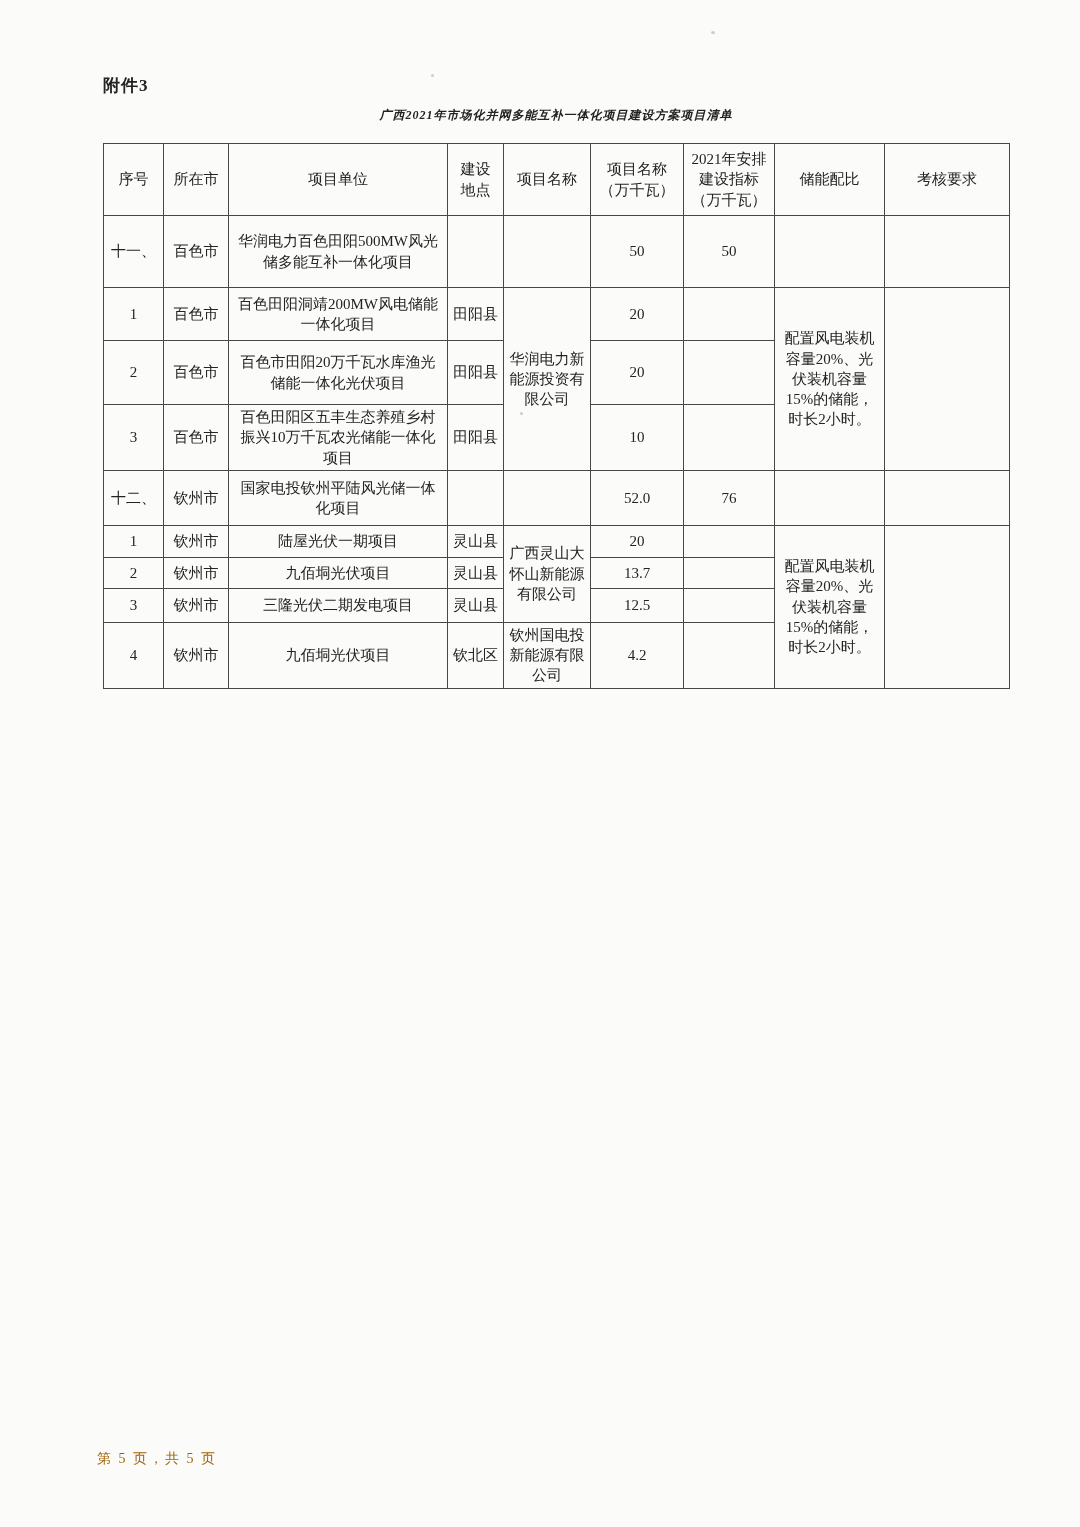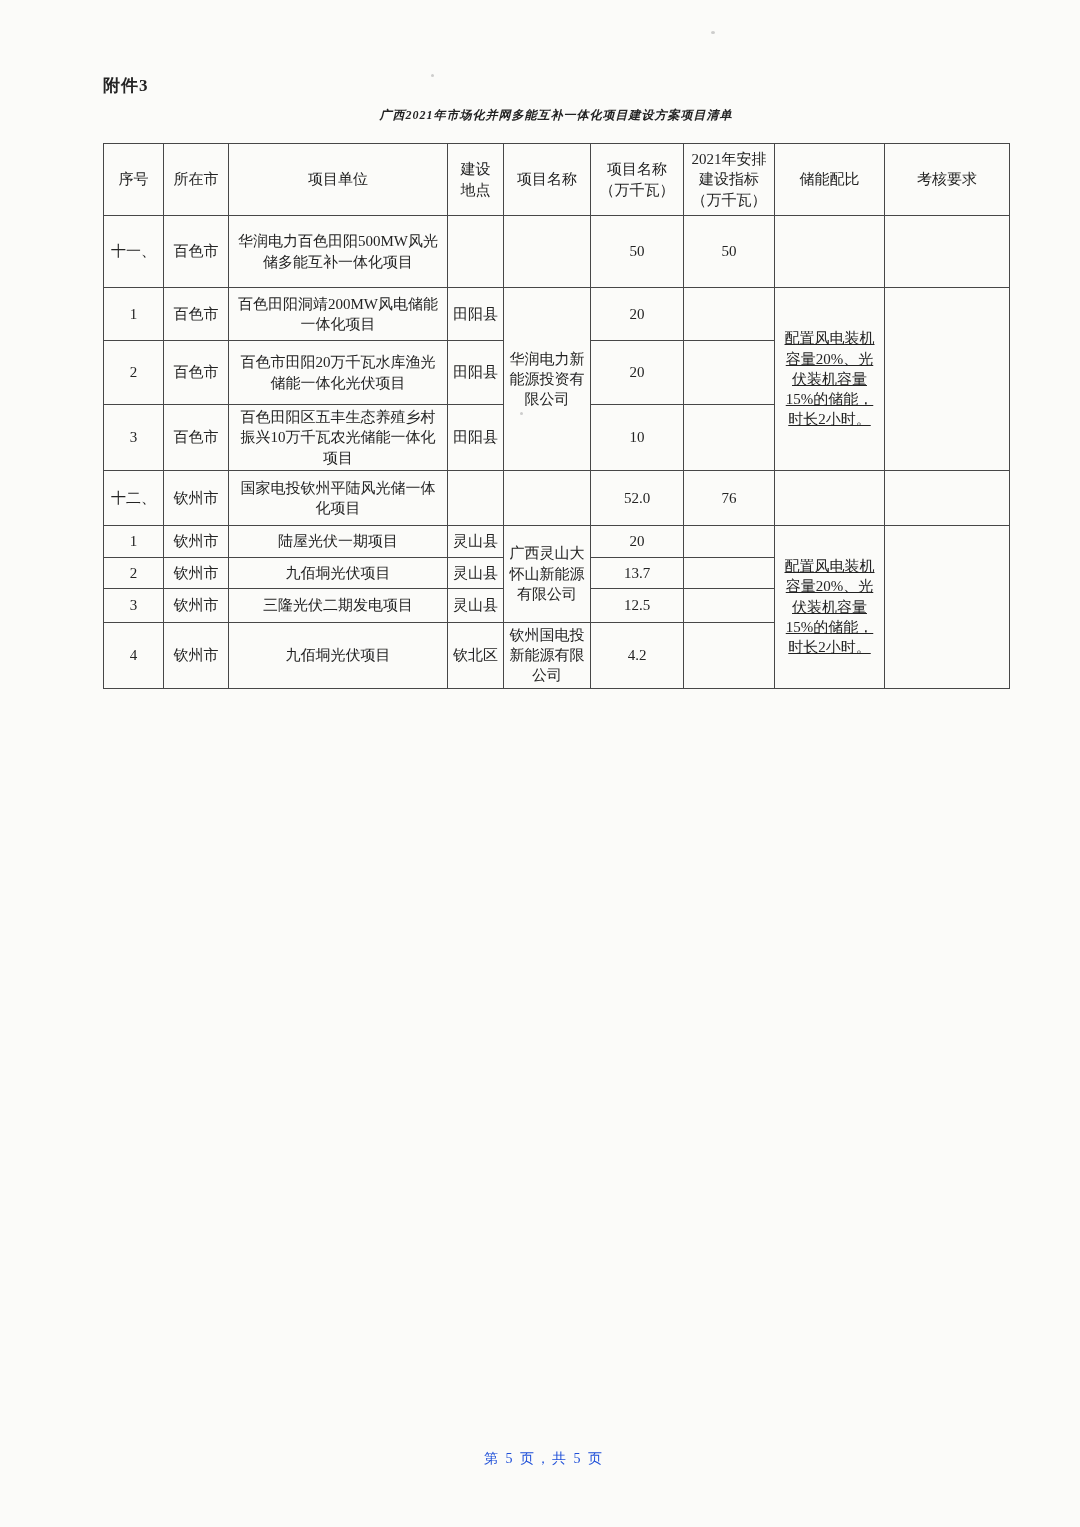--- a/index.html
+++ b/index.html
@@ -30,33 +30,33 @@
     border:1px solid #474747;
     font-size:15px; font-weight:normal;
     text-align:center; vertical-align:middle;
     padding:2px 5px; line-height:1.35;
     overflow:hidden;
   }
   table.list th { white-space:pre-line; font-weight:normal; }
   td.left, th.left { text-align:left; }
   .bold { font-weight:bold; }
   td.storage-cell {
-    text-align:left; padding:3px 5px; line-height:1.5;text-decoration:underline;
+    text-align:left; padding:3px 5px; line-height:1.5;
   }
   tr.h72 { height:72px; }
   tr.h53 { height:53px; }
   tr.h64 { height:64px; }
   tr.h65 { height:65px; }
   tr.h55 { height:55px; }
   tr.h32 { height:32px; }
   tr.h31 { height:31px; }
   tr.h34 { height:34px; }
   .footer {
-    position:absolute; left:91px; top:1450px; width:906px;
-    text-align:center; font-size:14px; color:#1d4ed8; letter-spacing:2px;
+    position:absolute; left:97px; top:1450px; width:906px;
+    text-align:left; font-size:14px; color:#a16207; letter-spacing:2px;
   }
   .dot {
     position:absolute; border-radius:50%;
     background:#b3b3b3; opacity:.65;
   }
   .dot-a { left:711px; top:31px;  width:4px; height:3px; }
   .dot-b { left:431px; top:74px;  width:3px; height:3px; }
   .dot-c { left:520px; top:412px; width:3px; height:3px; }
 </style>
 </head>

